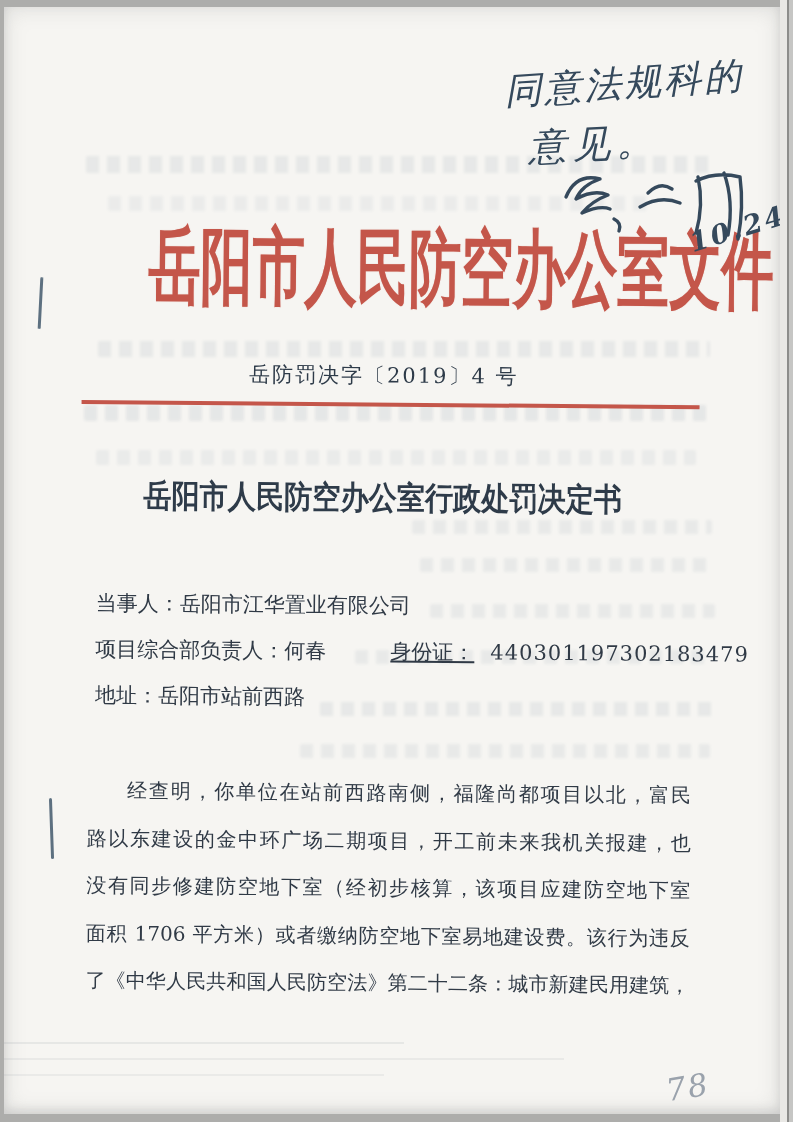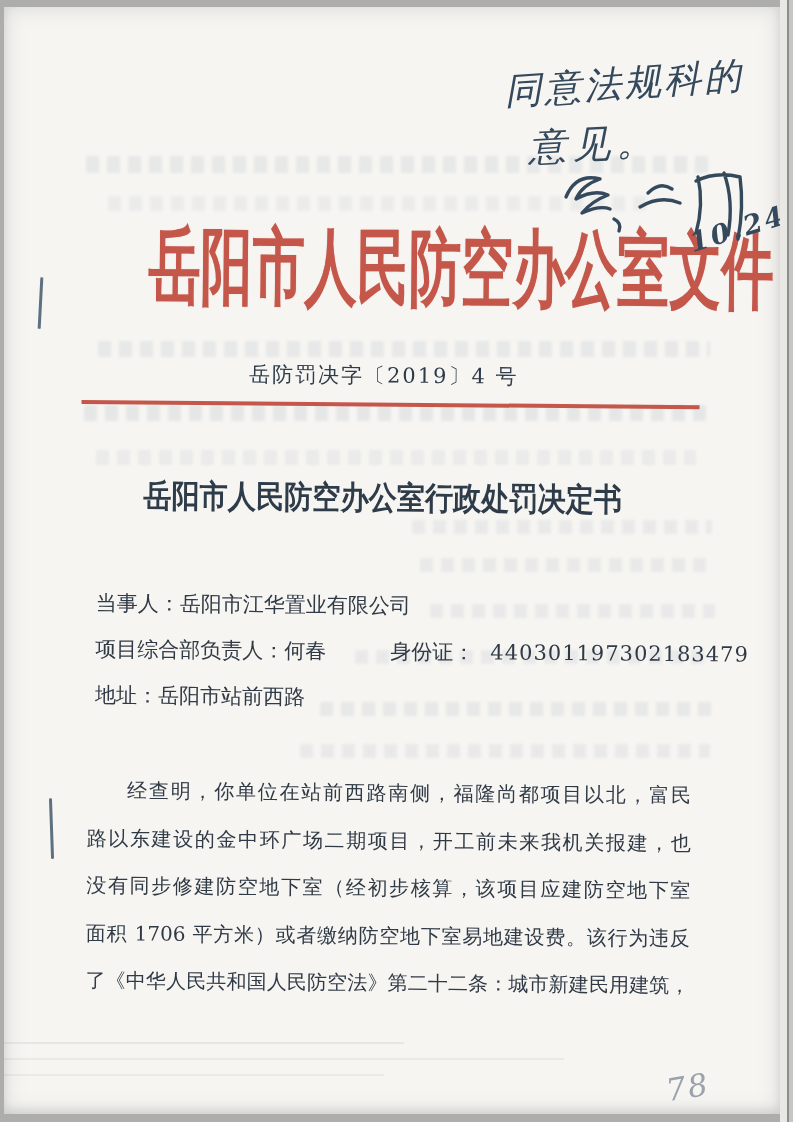--- a/index.html
+++ b/index.html
@@ -85,21 +85,21 @@
     position: absolute; left: 0; right: 14px; top: 467px;
     text-align: center;
     font-size: 32px; font-weight: bold;
     color: #2e3b49;
     transform: scaleX(0.88);
     white-space: nowrap;
   }
 
   .party { position: absolute; left: 95px; top: 580px; font-size: 21px; color: #303a46; }
   .party-line { height: 46px; line-height: 32px; white-space: nowrap; }
-  .id-label { display: inline-block; margin-left: 64px; }
+  .id-label { display: inline-block; margin-left: 64px; text-decoration: underline; }
   .id-value { display: inline-block; margin-left: 16px; letter-spacing: 1px; }
 
   .body-text {
     position: absolute; left: 88px; top: 763px;
     width: 604px;
     font-size: 20px; color: #303a46;
   }
   .body-line {
     height: 47.5px; line-height: 40px;
     text-align: justify; text-align-last: justify;

